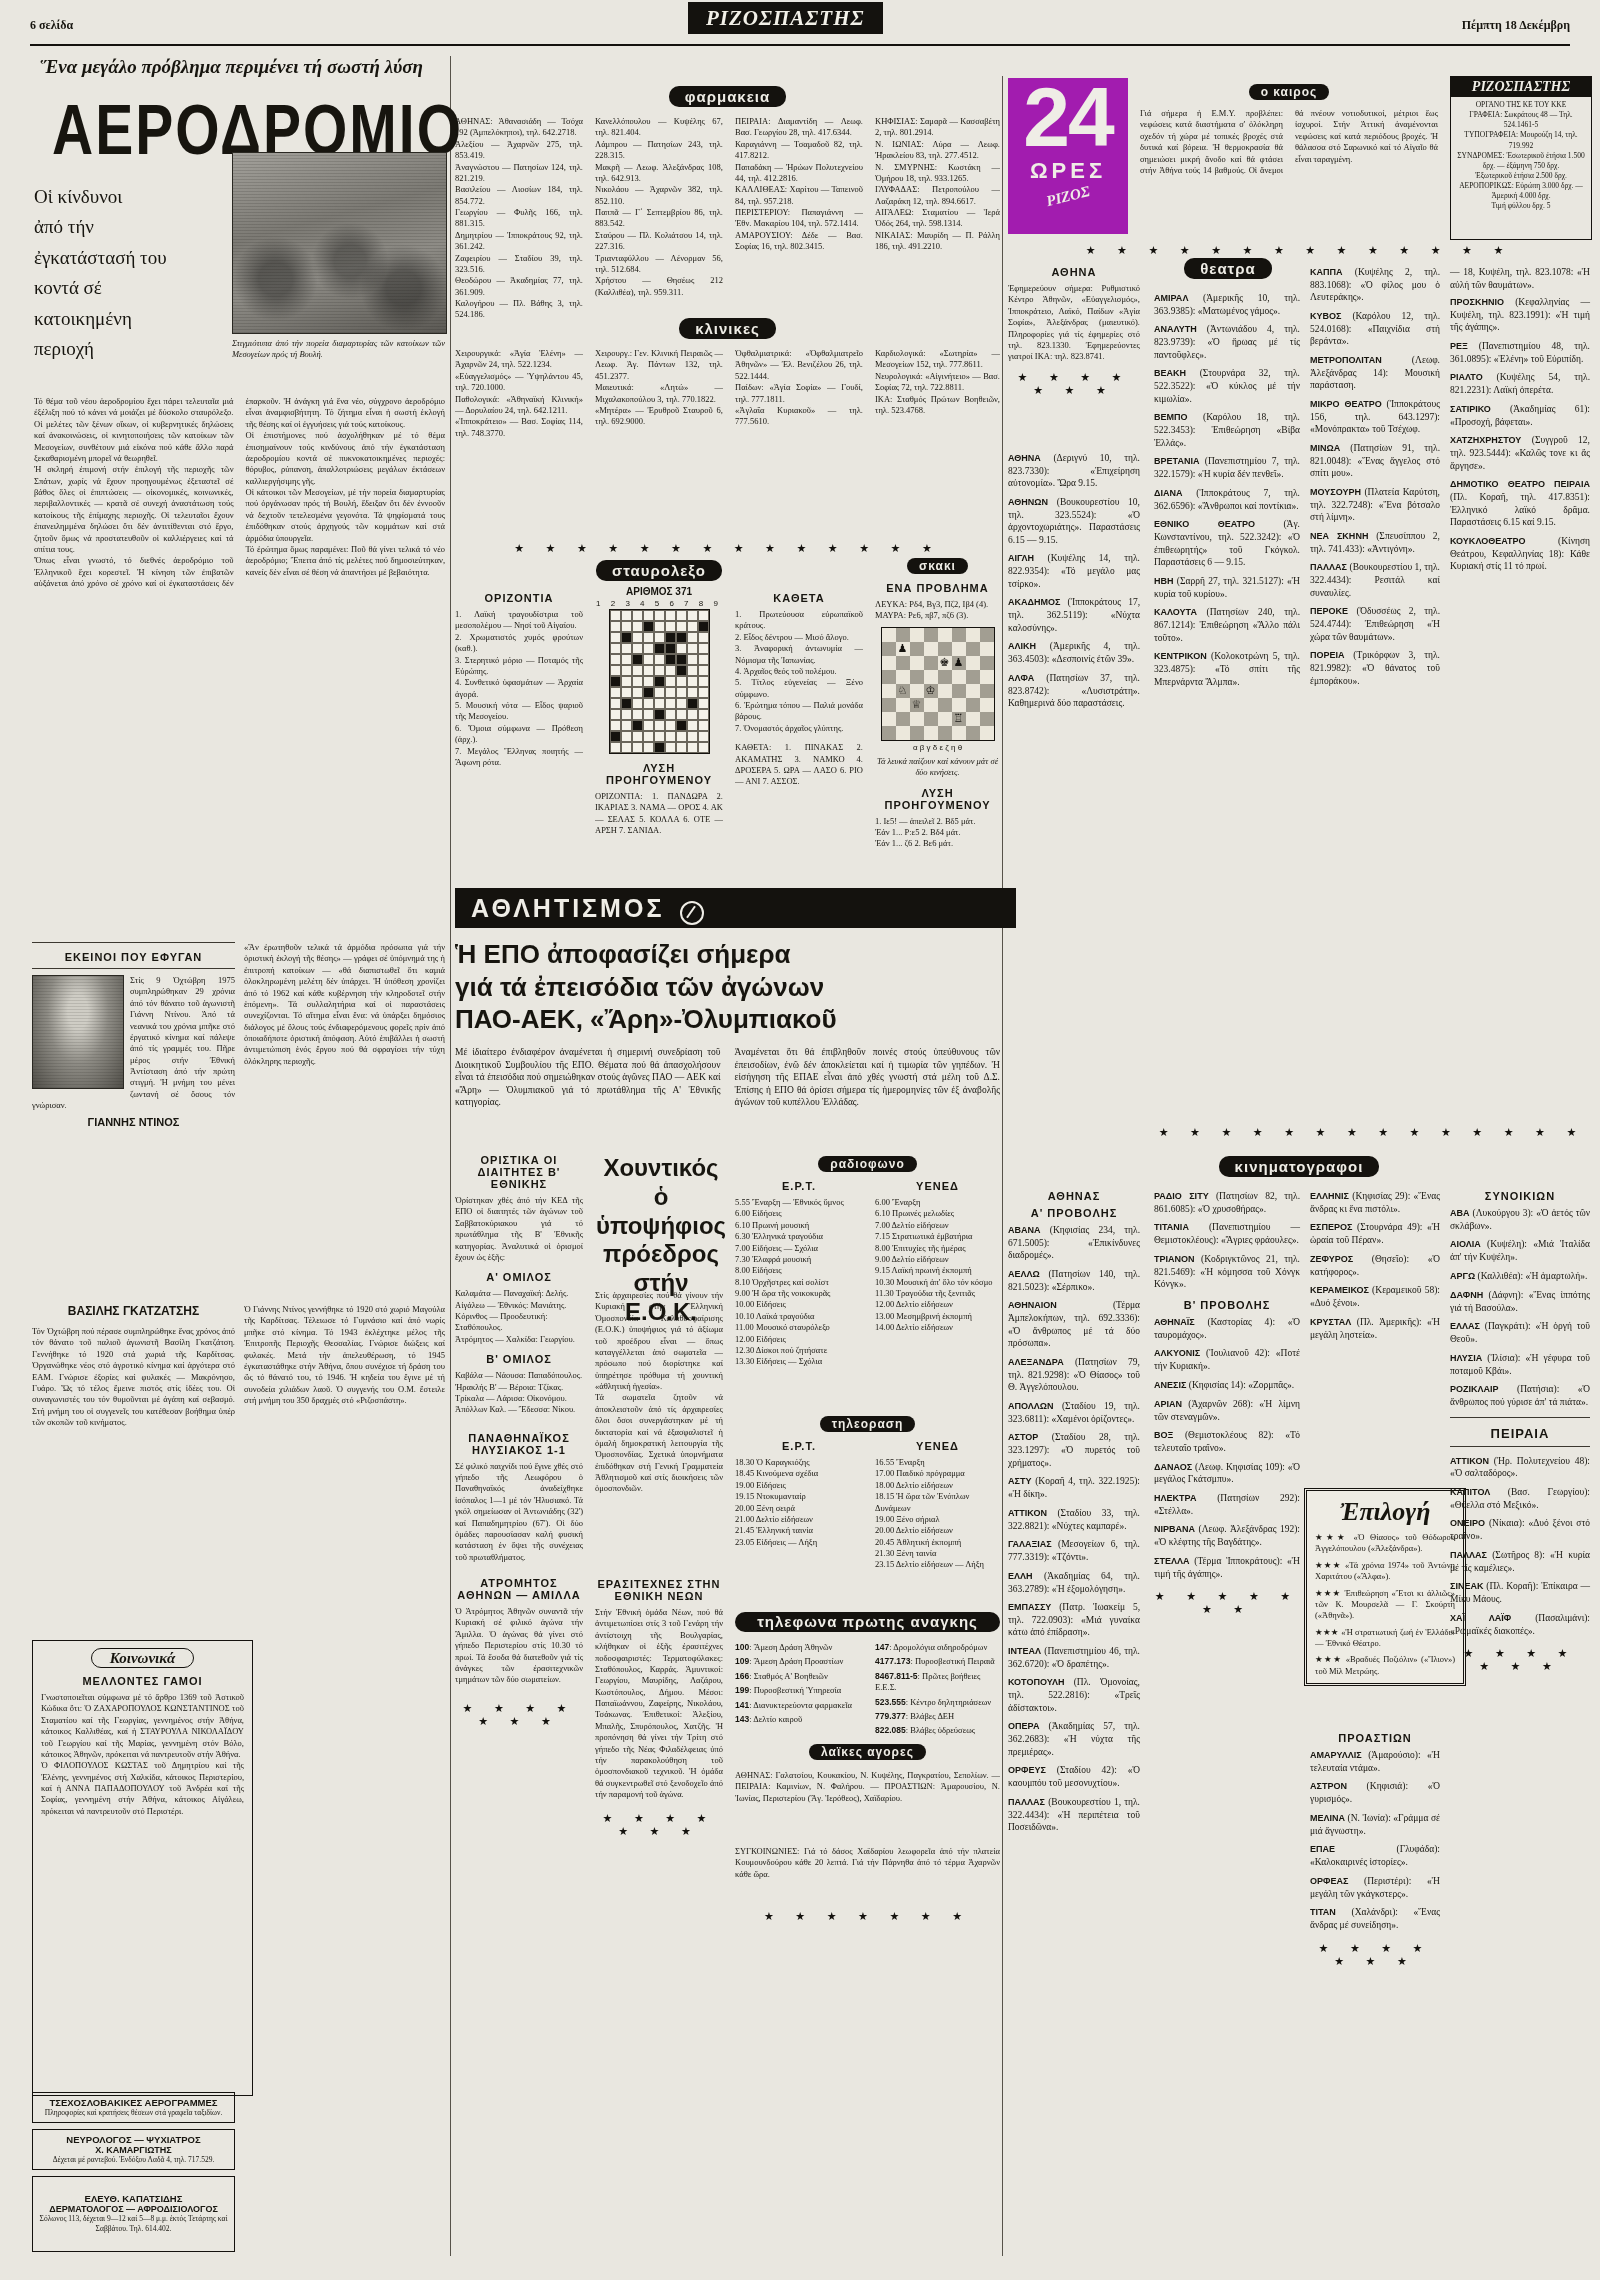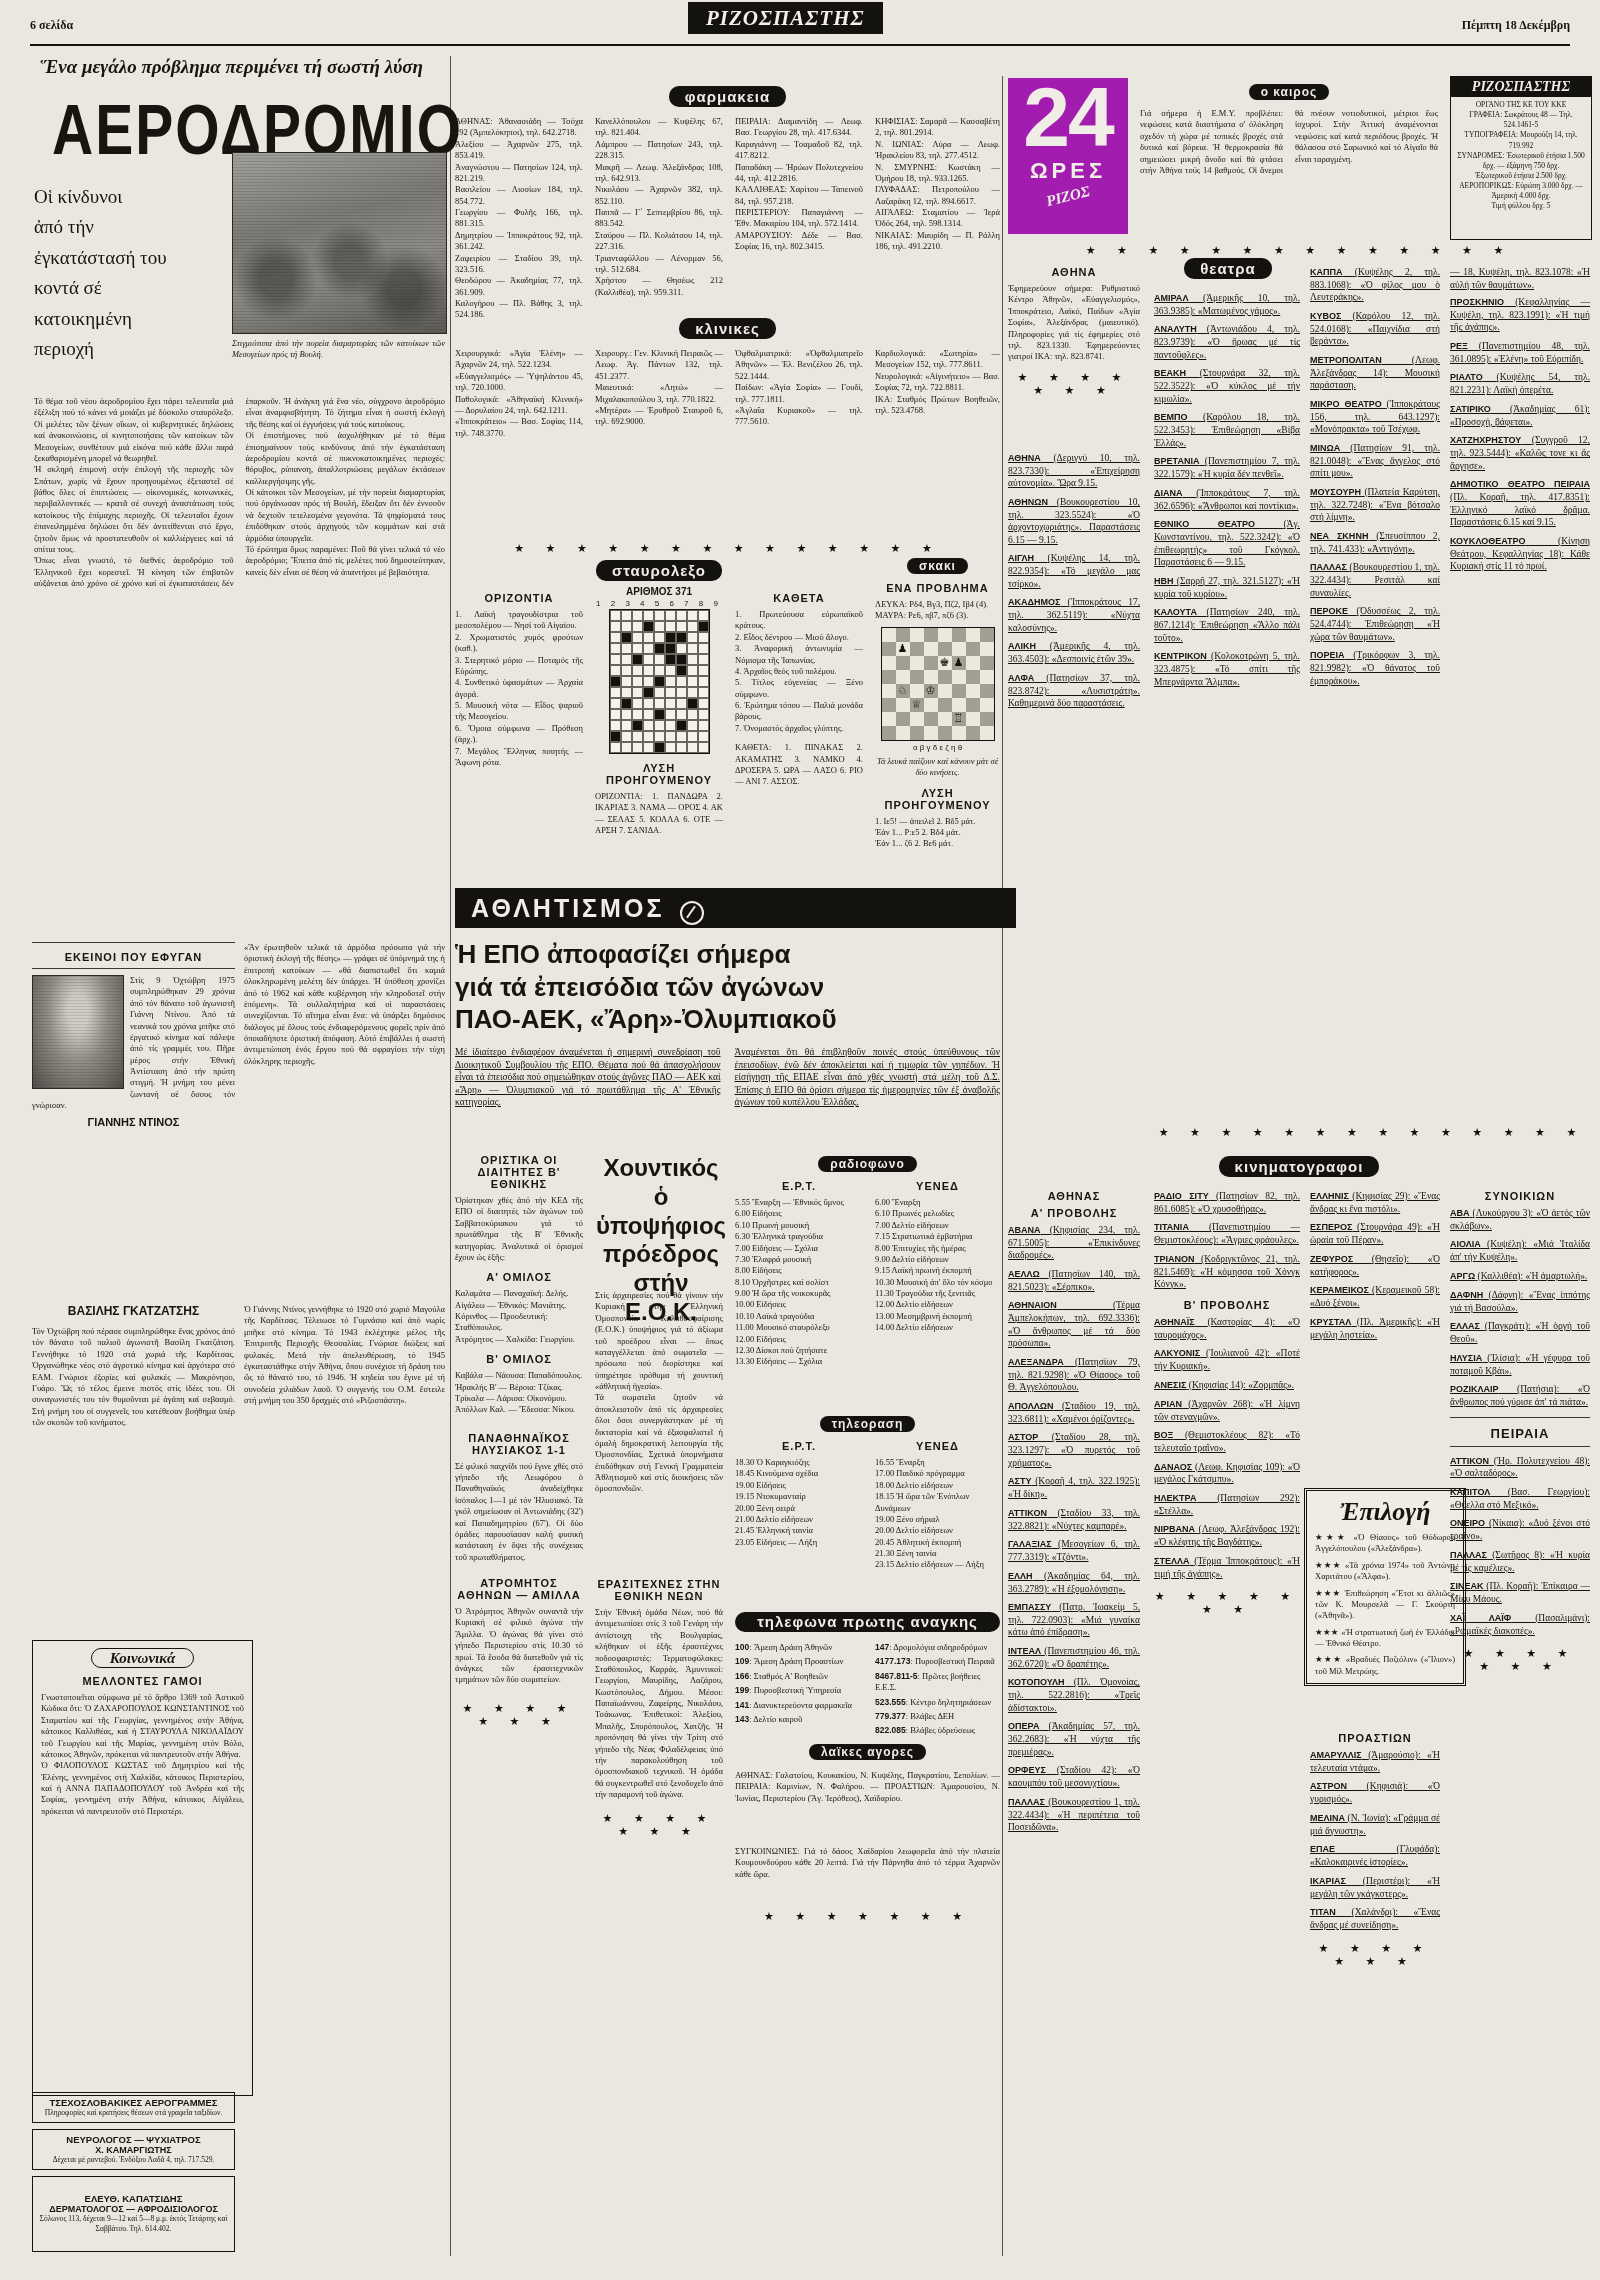--- a/index.html
+++ b/index.html
@@ -7,21 +7,21 @@
         font-family:"Liberation Serif",serif;overflow:hidden;}
   .abs{position:absolute;}
   .sans{font-family:"Liberation Sans",sans-serif;}
   .b{font-weight:bold;}
   .i{font-style:italic;}
   .c{text-align:center;}
   .j{text-align:justify;}
   .lines{white-space:pre-line;}
   .t7{font-size:7.5px;line-height:1.35;}
   .t8{font-size:8.5px;line-height:1.34;}
-  .t9{font-size:9.5px;line-height:1.32;text-decoration:underline;}
+  .t9{font-size:9.5px;line-height:1.32;}
   .t12{font-size:12px;line-height:1.3;}
   .pill{display:inline-block;background:#14120e;color:#efede6;font-family:"Liberation Sans",sans-serif;
         font-weight:bold;border-radius:10px;padding:2px 16px;font-size:15px;letter-spacing:1px;}
   .pill.small{font-size:12px;padding:1px 12px;}
   .band{background:#14120e;color:#efede6;}
   .stars{font-family:"DejaVu Sans",sans-serif;font-size:11px;letter-spacing:9px;color:#14120e;text-align:center;}
   .hrule{border-top:2px solid #14120e;}
   .thinrule{border-top:1px solid #3c3830;}
   .vrule{border-left:1px solid #57534a;}
   .box{border:1.5px solid #14120e;}
@@ -810,21 +810,21 @@
     <div class="t9">
 
         <div class="entry"><b>ΑΜΑΡΥΛΛΙΣ</b> <span>(Ἀμαρούσιο): «Ἡ τελευταία ντάμα».</span></div>
 
         <div class="entry"><b>ΑΣΤΡΟΝ</b> <span>(Κηφισιά): «Ὁ γυρισμός».</span></div>
 
         <div class="entry"><b>ΜΕΛΙΝΑ</b> <span>(Ν. Ἰωνία): «Γράμμα σέ μιά ἄγνωστη».</span></div>
 
         <div class="entry"><b>ΕΠΑΕ</b> <span>(Γλυφάδα): «Καλοκαιρινές ἱστορίες».</span></div>
 
-        <div class="entry"><b>ΙΚΑΡΙΑΣ</b> <span>(Περιστέρι): «Ἡ μεγάλη τῶν γκάγκστερς».</span></div>
+        <div class="entry"><b>ΟΡΦΕΑΣ</b> <span>(Περιστέρι): «Ἡ μεγάλη τῶν γκάγκστερς».</span></div>
 
         <div class="entry"><b>ΤΙΤΑΝ</b> <span>(Χαλάνδρι): «Ἕνας ἄνδρας μέ συνείδηση».</span></div>
       </div>
     <div class="stars" style="margin-top:10px;">★ ★ ★ ★ ★ ★ ★</div>
   </div>
 
   <div class="abs" style="left:1450px;top:1190px;width:140px;">
     <div class="subhead" style="margin-top:0;">ΣΥΝΟΙΚΙΩΝ</div>
     <div class="t9">
 

